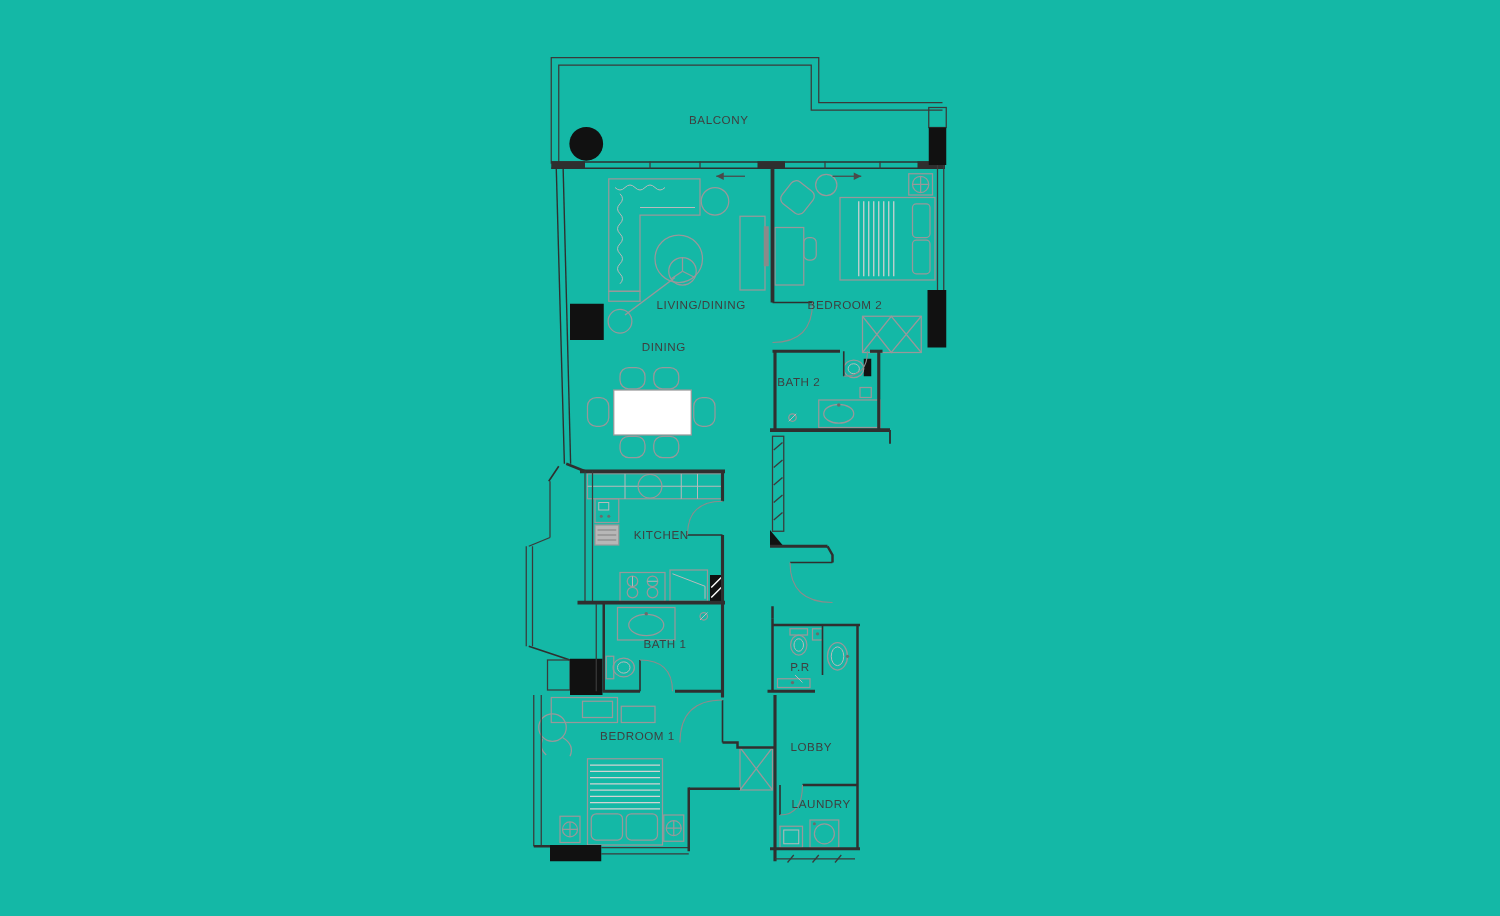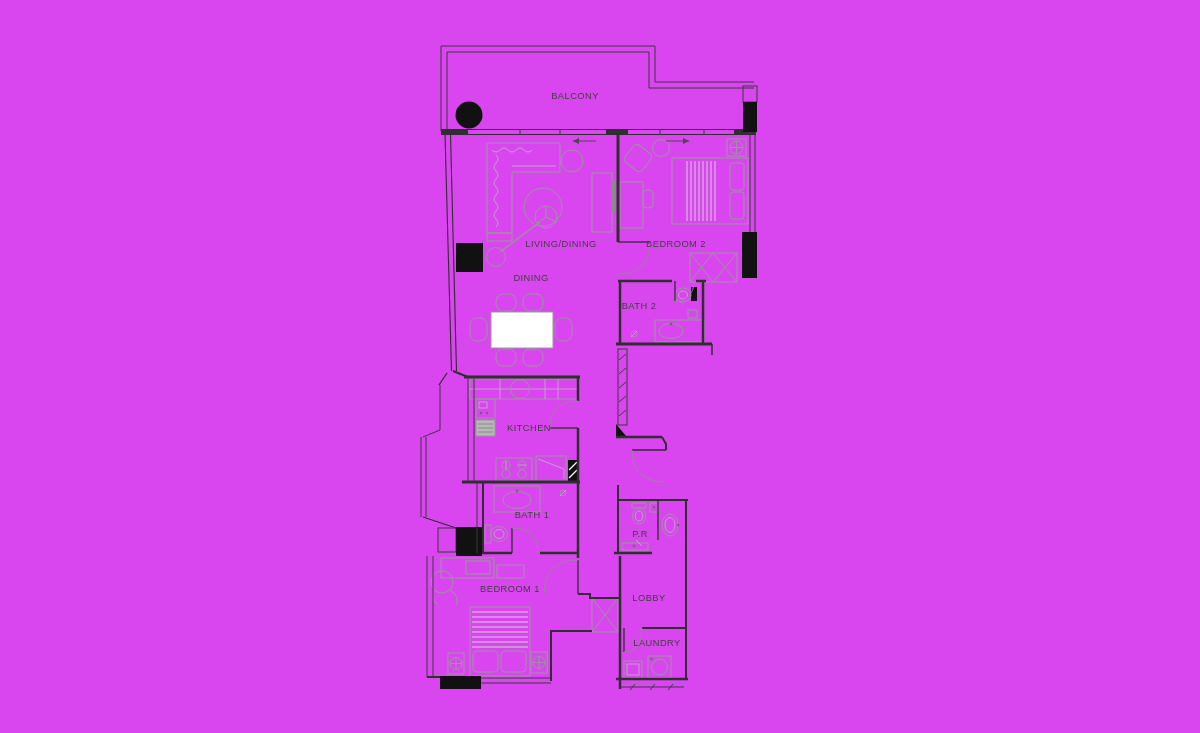--- a/index.html
+++ b/index.html
@@ -1,16 +1,16 @@
 <!DOCTYPE html>
 <html><head>
 <meta charset="utf-8">
 <style>
   html,body{margin:0;padding:0;background:#ffffff;}
-  .stage{position:relative;width:1200px;height:733px;background:#d946ef;overflow:hidden;
+  .stage{position:relative;width:1200px;height:733px;background:#14b8a6;overflow:hidden;
          font-family:"Liberation Sans",sans-serif;}
   svg{position:absolute;left:0;top:0;}
   text.room-label{fill:#3f3f3f;font-family:"Liberation Sans",sans-serif;
                   letter-spacing:.45px;font-size:9.3px;}
   .wall{stroke:#2f2f2f;fill:none;}
   .wallthin{stroke:#3a3a3a;fill:none;stroke-width:1;}
   .furn{stroke:#98989a;fill:none;stroke-width:1;}
   .furnlt{stroke:#b9b9bb;fill:none;stroke-width:.8;}
   .stripe{stroke:#d2d2d2;stroke-width:1;}
   .doorarc{stroke:#8c8c8c;fill:none;stroke-width:.9;}

